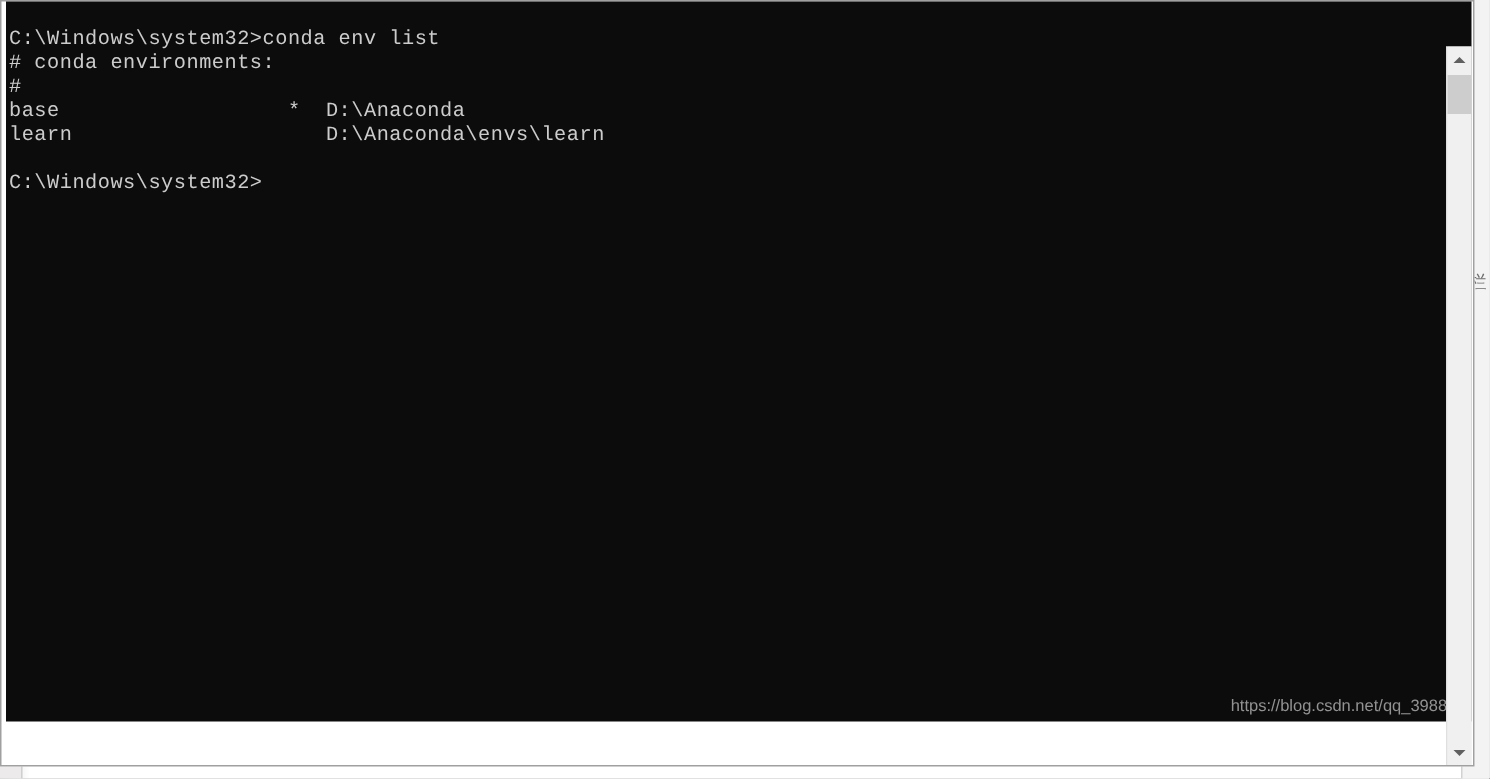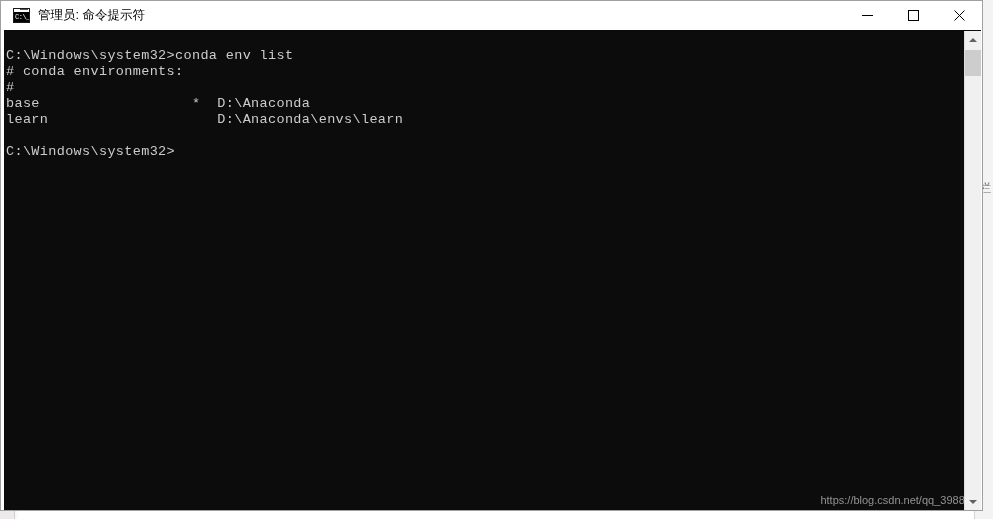--- a/index.html
+++ b/index.html
@@ -236,46 +236,20 @@
 
   <div class="bg-strip-right">
     <div class="bg-rule" style="left:2px; top:181px; width:2px; height:18px;"></div>
     <span class="bg-frag" style="left:4px; top:181px; font-size:12px;">栏</span>
   </div>
 
 </div>
 
 <div id="console-window">
 
-  <div id="title-bar">
-    <div id="title-icon">
-      <div class="bar"></div>
-      <div class="screen">C:\_</div>
-    </div>
-    <span id="title-text">管理员: 命令提示符</span>
-
-    <div id="window-controls">
-      <button class="win-btn" id="btn-min">
-        <svg width="11" height="11" viewBox="0 0 11 11">
-          <line x1="0" y1="5.5" x2="11" y2="5.5" stroke="#000" stroke-width="1"></line>
-        </svg>
-      </button>
-      <button class="win-btn" id="btn-max">
-        <svg width="11" height="11" viewBox="0 0 11 11">
-          <rect x="0.5" y="0.5" width="10" height="10" fill="none" stroke="#000" stroke-width="1"></rect>
-        </svg>
-      </button>
-      <button class="win-btn" id="btn-close">
-        <svg width="11" height="11" viewBox="0 0 11 11">
-          <line x1="0.5" y1="0.5" x2="10.5" y2="10.5" stroke="#000" stroke-width="1"></line>
-          <line x1="10.5" y1="0.5" x2="0.5" y2="10.5" stroke="#000" stroke-width="1"></line>
-        </svg>
-      </button>
-    </div>
-  </div>
 
   <div id="console-body">
     <pre id="terminal-text">C:\Windows\system32&gt;conda env list
 # conda environments:
 #
 base                  *  D:\Anaconda
 learn                    D:\Anaconda\envs\learn
 
 C:\Windows\system32&gt;</pre>
     <span id="watermark">https://blog.csdn.net/qq_398894</span>

